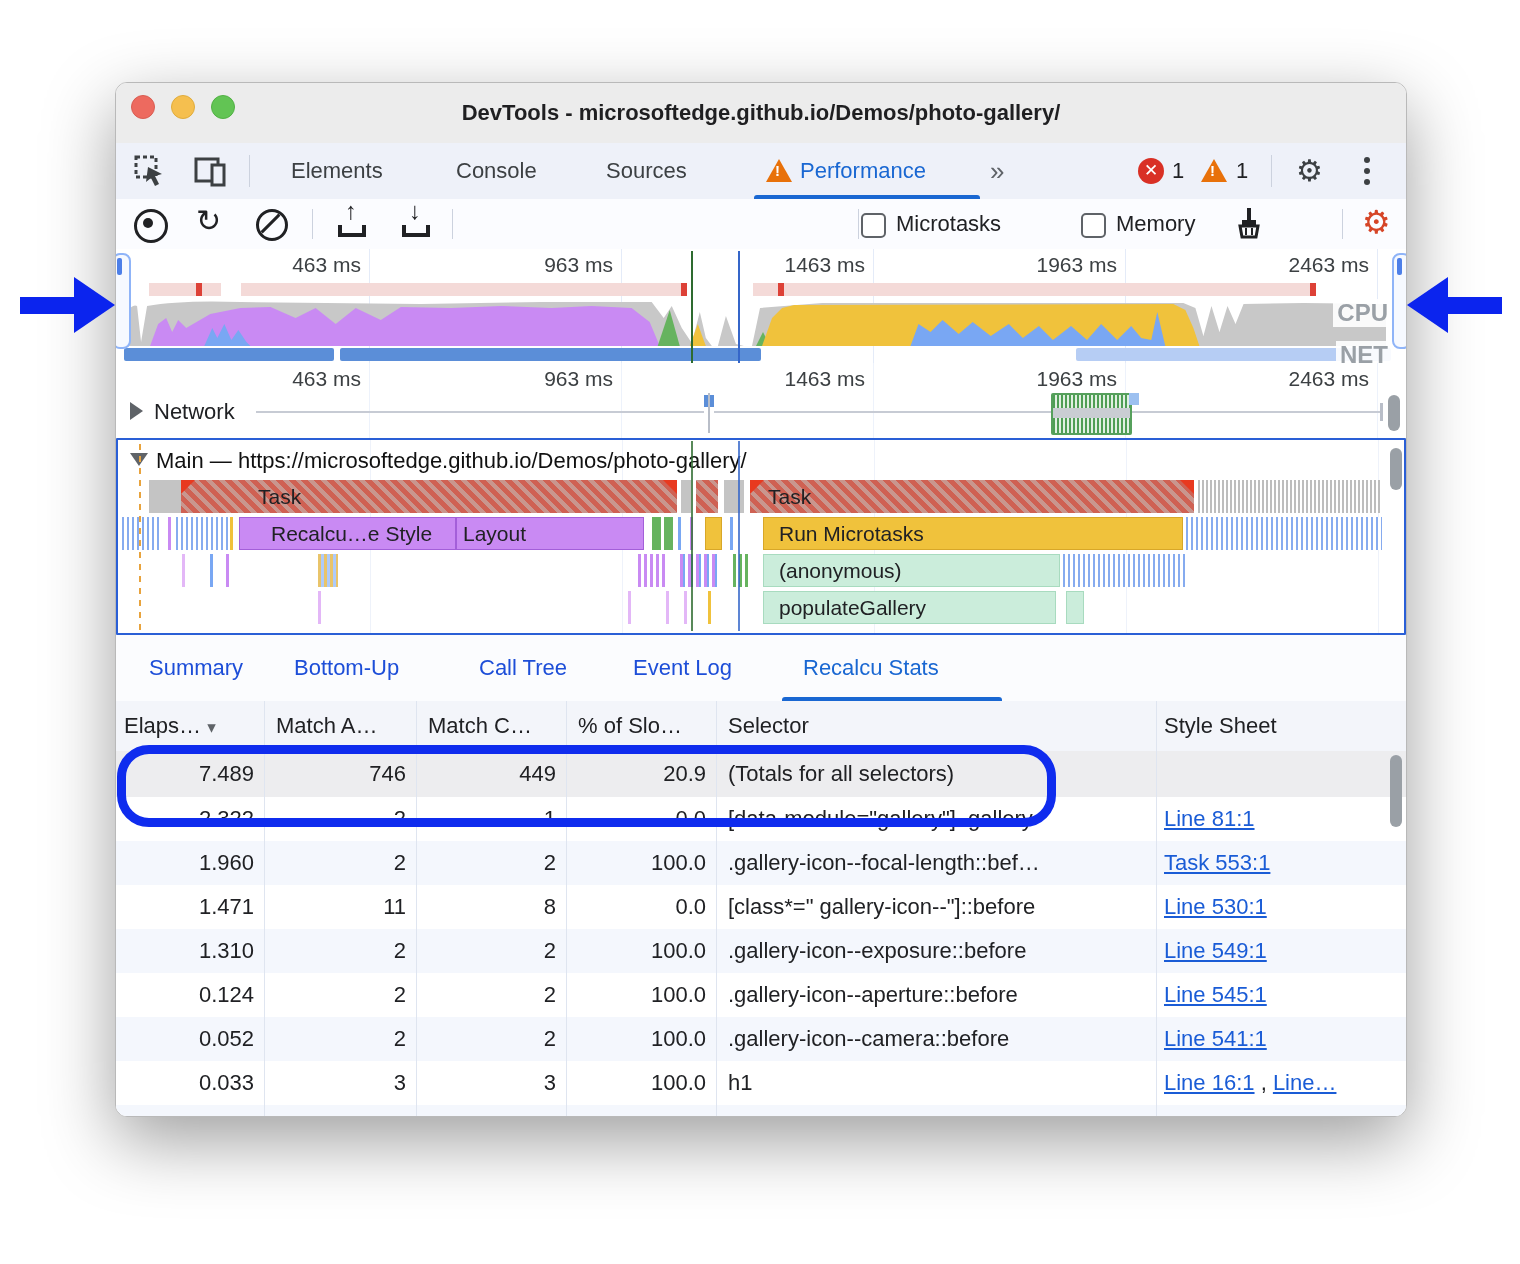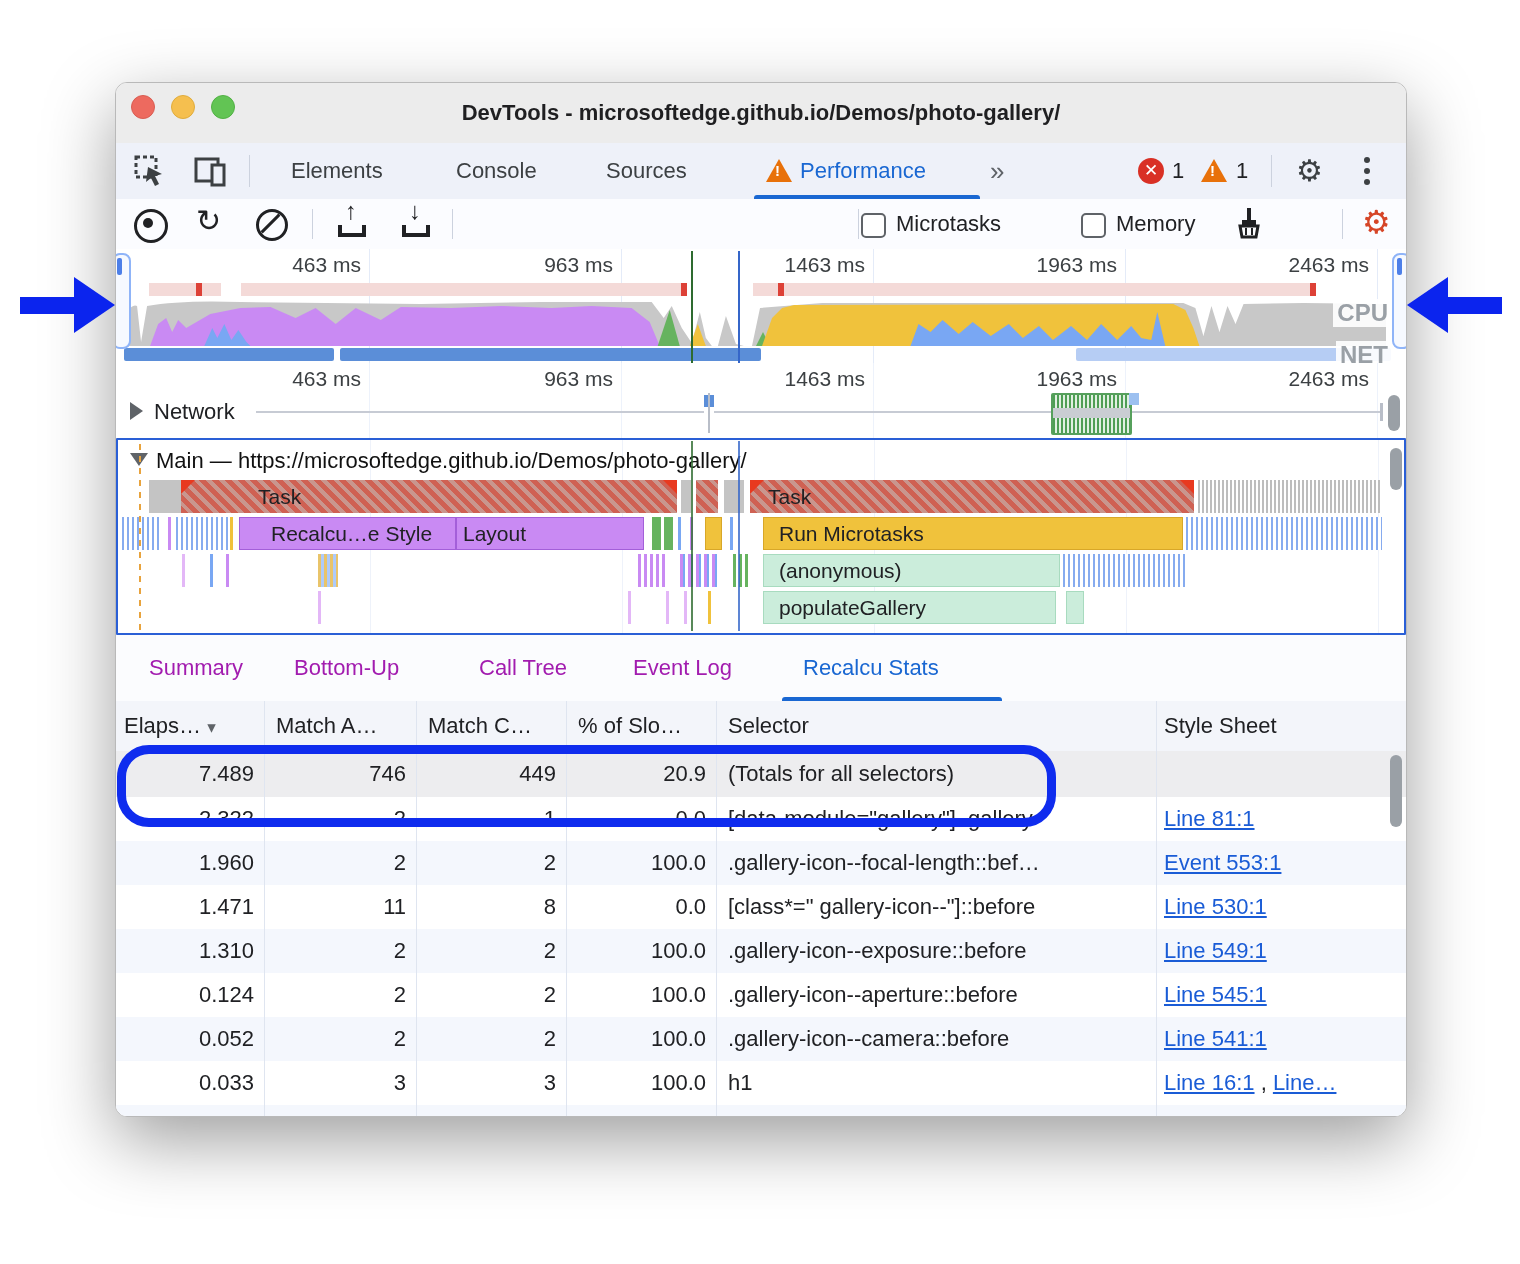--- a/index.html
+++ b/index.html
@@ -99,21 +99,21 @@
   .yellow{background:#f0c23c;border:1px solid #d8a728;}
   .mint{background:#cbeddb;border:1px solid #a8dbbf;}
   .greenbar{background:#66b35f;}
   .bluestripes{background:repeating-linear-gradient(90deg,#86abef 0 2px,#ffffff 2px 5px);}
   .graystripes{background:repeating-linear-gradient(90deg,#bdbdbd 0 2px,#ffffff 2px 4px);}
   .thin{position:absolute;width:3px;}
   .dash-orange{position:absolute;width:2px;background:repeating-linear-gradient(180deg,#e8a33d 0 6px,transparent 6px 12px);z-index:4;}
 
   
   .panelbar{position:absolute;left:0;top:552px;width:100%;height:66px;background:#fbfcfe;border-bottom:1px solid #d8dde8;}
-  .ptab{position:absolute;top:0;height:66px;line-height:66px;font-size:22px;color:#a21caf;cursor:default;}
+  .ptab{position:absolute;top:0;height:66px;line-height:66px;font-size:22px;color:#1d4ed8;cursor:default;}
   .ptab.active{color:#1967d2;}
   .p-underline{position:absolute;left:666px;bottom:0;width:220px;height:4px;background:#1967d2;border-radius:3px 3px 0 0;}
 
   
   .table{position:absolute;left:0;top:618px;width:100%;height:415px;background:#fff;}
   .thead{position:absolute;left:0;top:0;width:100%;height:50px;background:#f3f5fa;border-bottom:1px solid #d9dee8;}
   .th{position:absolute;top:0;height:50px;line-height:50px;font-size:22px;color:#202124;}
   .colline{position:absolute;top:0;bottom:0;width:1px;background:#dfe5f0;z-index:2;}
   .tr{position:absolute;left:0;width:100%;height:44px;}
   .td{position:absolute;top:0;height:44px;line-height:44px;font-size:22px;color:#202124;white-space:nowrap;}
@@ -383,21 +383,21 @@
       <span class="td num" style="left:462px;width:128px;">0.0</span>
       <span class="td" style="left:612px;">[data-module="gallery"] .gallery</span>
       <span class="td link" style="left:1048px;">Line 81:1</span>
     </div>
     <div class="tr" style="top:140px;background:#f4f7fd;">
       <span class="td num" style="left:8px;width:130px;">1.960</span>
       <span class="td num" style="left:160px;width:130px;">2</span>
       <span class="td num" style="left:312px;width:128px;">2</span>
       <span class="td num" style="left:462px;width:128px;">100.0</span>
       <span class="td" style="left:612px;">.gallery-icon--focal-length::bef…</span>
-      <span class="td link" style="left:1048px;">Event 553:1</span>
+      <span class="td link" style="left:1048px;">Task 553:1</span>
     </div>
     <div class="tr" style="top:184px;background:#ffffff;">
       <span class="td num" style="left:8px;width:130px;">1.471</span>
       <span class="td num" style="left:160px;width:130px;">11</span>
       <span class="td num" style="left:312px;width:128px;">8</span>
       <span class="td num" style="left:462px;width:128px;">0.0</span>
       <span class="td" style="left:612px;">[class*=" gallery-icon--"]::before</span>
       <span class="td link" style="left:1048px;">Line 530:1</span>
     </div>
     <div class="tr" style="top:228px;background:#f4f7fd;">

